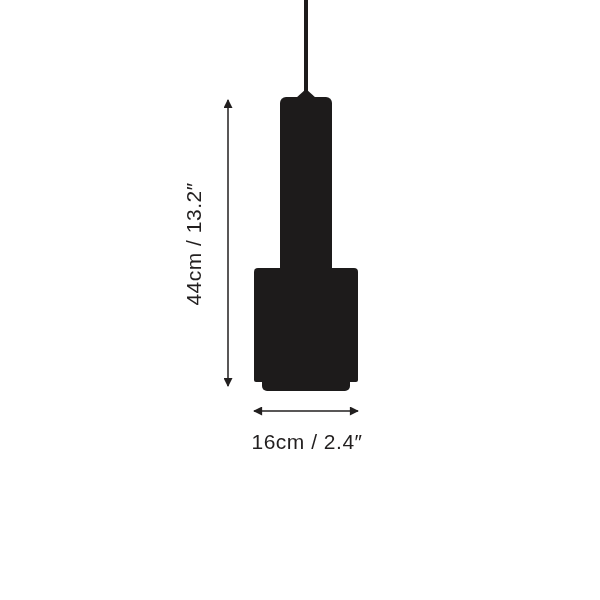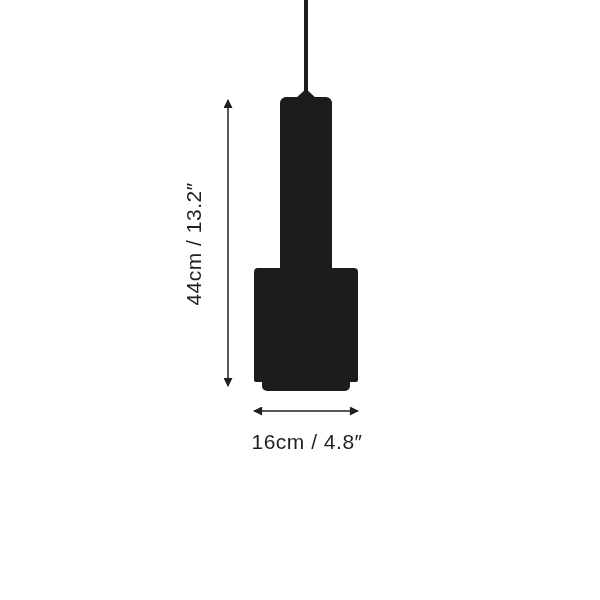--- a/index.html
+++ b/index.html
@@ -87,15 +87,15 @@
     <defs>
       <marker id="arrowhead" viewBox="0 0 10 10" refX="9" refY="5" markerWidth="10" markerHeight="9" markerUnits="userSpaceOnUse" orient="auto-start-reverse">
         <path class="arrowhead" d="M0 0 L10 5 L0 10 Z"></path>
       </marker>
     </defs>
     <line class="dim-line" x1="228" y1="100" x2="228" y2="386" marker-start="url(#arrowhead)" marker-end="url(#arrowhead)"></line>
     <line class="dim-line" x1="254" y1="411" x2="358" y2="411" marker-start="url(#arrowhead)" marker-end="url(#arrowhead)"></line>
   </svg>
 
   <div class="dim-label height-label">44cm / 13.2″</div>
-  <div class="dim-label width-label">16cm / 4.8″</div>
+  <div class="dim-label width-label">16cm / 2.4″</div>
 
 </div>
 
 </body></html>

